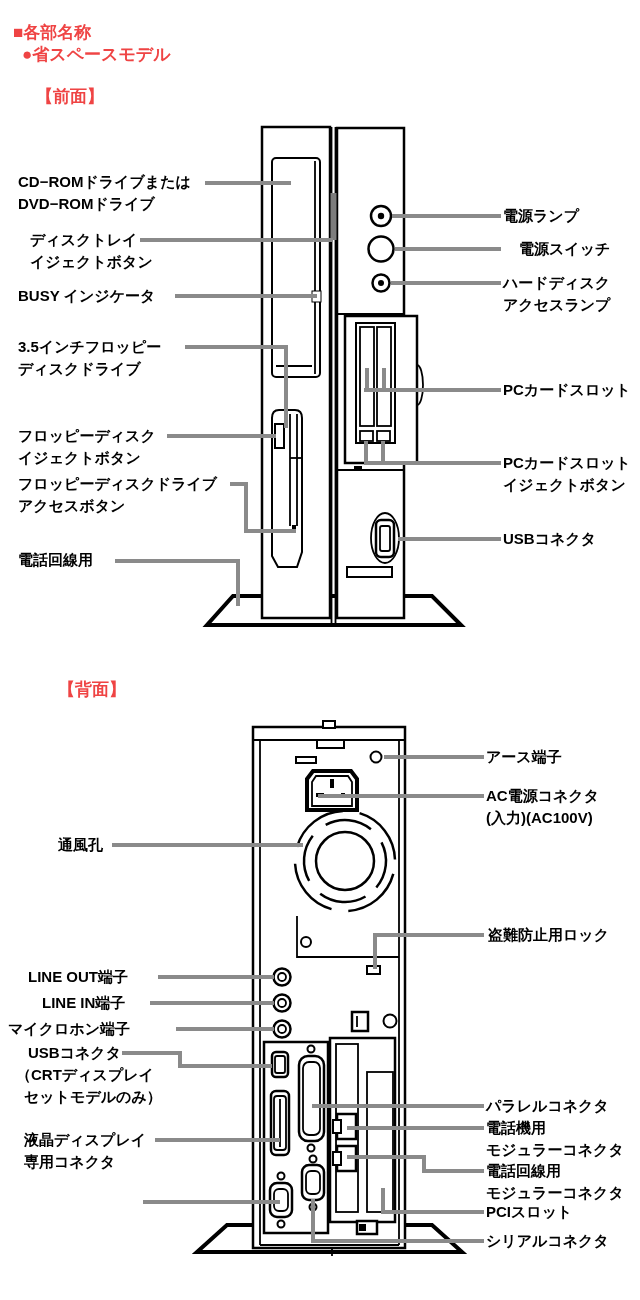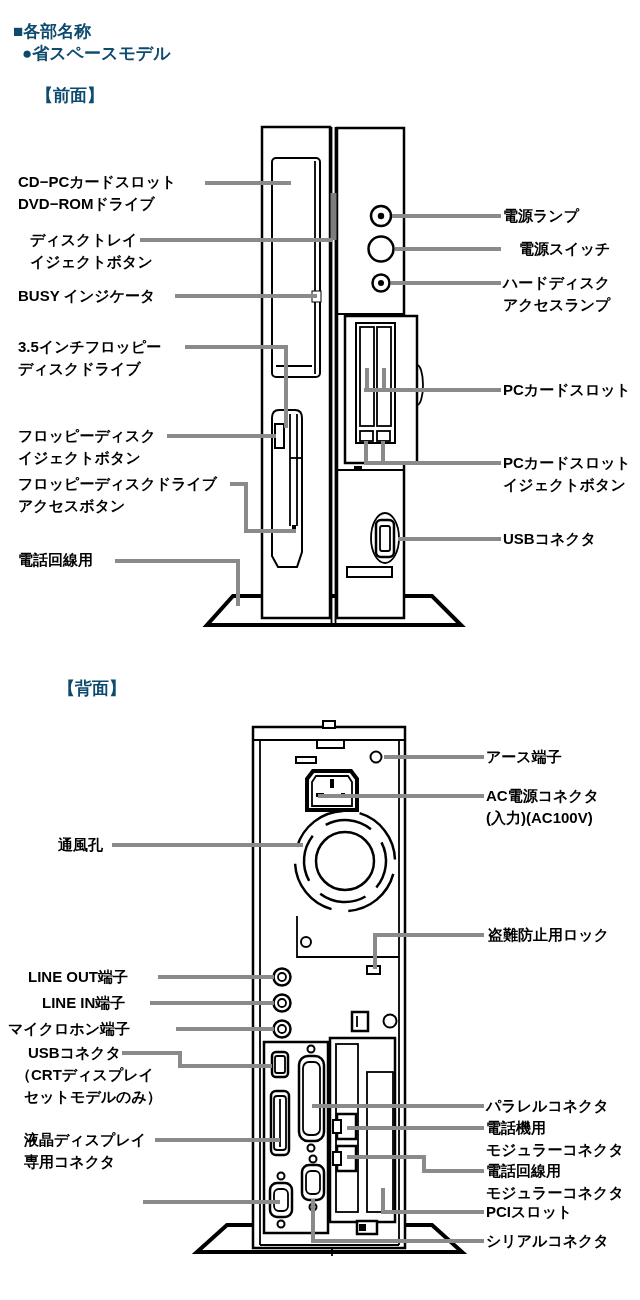--- a/index.html
+++ b/index.html
@@ -1,20 +1,20 @@
 <!DOCTYPE html>
 <html style="--leader: #8a8a8a; --dark-strip: #7d7d7d; --line: #000000; --background: #ffffff;"><head>
 <meta charset="utf-8">
 <style>
   html,body{margin:0;padding:0;background:#fff;}
   #page{position:relative;width:640px;height:1300px;background:var(--background,#fff);
         font-family:"Liberation Sans","DejaVu Sans",sans-serif;overflow:hidden;}
   svg{position:absolute;left:0;top:0;}
   .lbl{position:absolute;font-size:15px;font-weight:bold;color:#000;line-height:22px;white-space:nowrap;}
-  .hd{position:absolute;font-size:17px;font-weight:bold;color:#0c4a6e;line-height:22px;white-space:nowrap;font-family:Liberation Mono, monospace;}
+  .hd{position:absolute;font-size:17px;font-weight:bold;color:#ef4444;line-height:22px;white-space:nowrap;}
   
   .ol  {fill:#fff;stroke:#000;stroke-width:2;}
   .ol2 {fill:#fff;stroke:#000;stroke-width:2.5;}
   .ln  {fill:none;stroke:#000;stroke-width:1.8;}
   .thick{fill:#fff;stroke:#000;stroke-width:4;}
   .blk {fill:#000;stroke:none;}
   .dark{fill:var(--dark-strip,#7d7d7d);stroke:none;}
   .led {fill:#fff;stroke:#000;stroke-width:1;}
   .ld  {fill:none;stroke:var(--leader,#8a8a8a);stroke-width:4;}
   .ring {fill:none;stroke:#000;stroke-width:2.5;stroke-dasharray:62 17;}
@@ -186,21 +186,21 @@
       <polyline points="313,1199 313,1241 484,1241"></polyline>
     </g>
   </svg>
 
   <div class="hd" style="left:13px;top:22px">■各部名称</div>
   <div class="hd" style="left:22px;top:44px">●省スペースモデル</div>
   <div class="hd" style="left:36px;top:86px">【前面】</div>
   <div class="hd" style="left:58px;top:679px">【背面】</div>
 
   <div class="lbl" style="left:18px;top:171px">
-    <div>CD−PCカードスロット</div>
+    <div>CD−ROMドライブまたは</div>
     <div>DVD−ROMドライブ</div>
   </div>
   <div class="lbl" style="left:30px;top:229px">
     <div>ディスクトレイ</div>
     <div>イジェクトボタン</div>
   </div>
   <div class="lbl" style="left:18px;top:285px">
     <div>BUSY インジケータ</div>
   </div>
   <div class="lbl" style="left:18px;top:336px">

